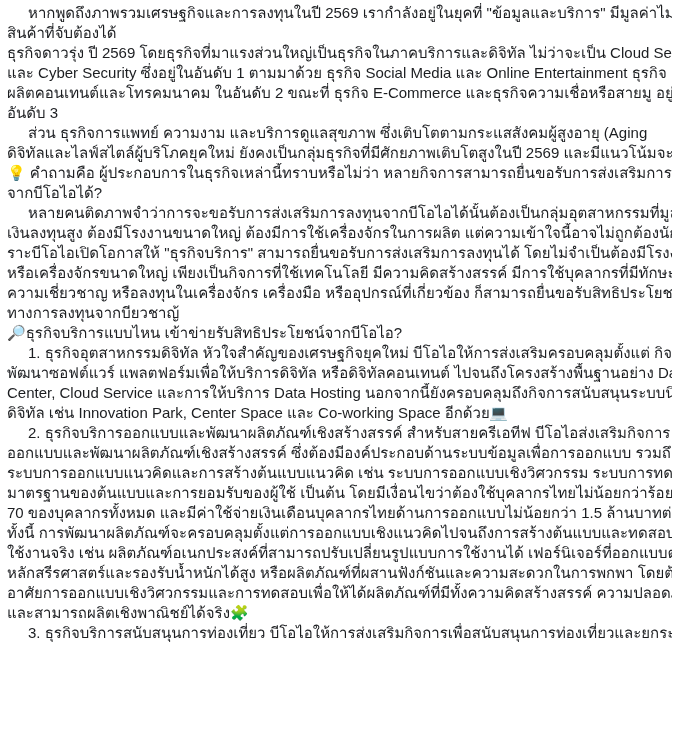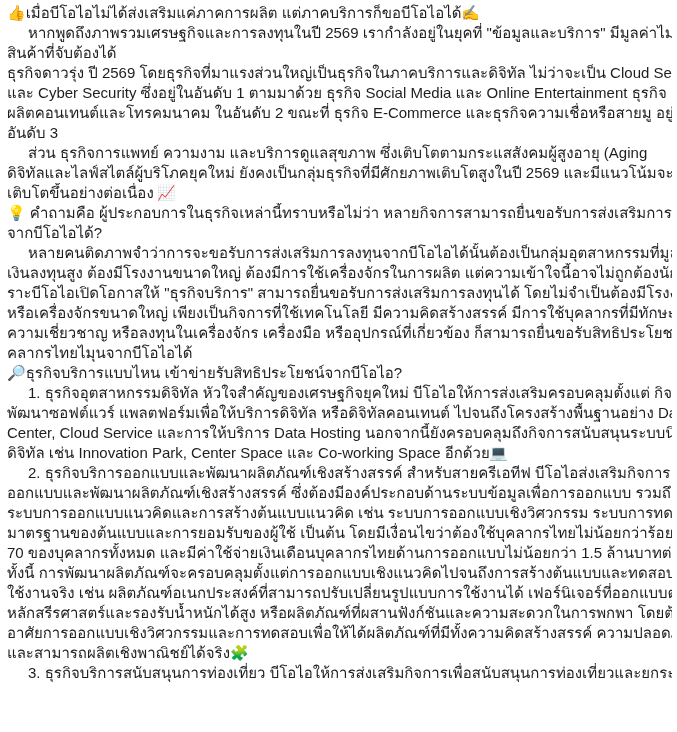--- a/index.html
+++ b/index.html
@@ -29,38 +29,36 @@
     letter-spacing: 0px;
   }
   .line.indent {
     padding-left: 21px;
   }
 </style>
 </head>
 <body>
 
 <div id="post-body">
-    <div class="line">👍เมื่อบีโอไอไม่ได้ส่งเสริมแค่ภาคการผลิต แต่ภาคบริการก็ขอบีโอไอได้✍️</div>
     <div class="line indent">หากพูดถึงภาพรวมเศรษฐกิจและการลงทุนในปี 2569 เรากำลังอยู่ในยุคที่ "ข้อมูลและบริการ" มีมูลค่าไม่แพ้</div>
     <div class="line">สินค้าที่จับต้องได้</div>
     <div class="line">ธุรกิจดาวรุ่ง ปี 2569 โดยธุรกิจที่มาแรงส่วนใหญ่เป็นธุรกิจในภาคบริการและดิจิทัล ไม่ว่าจะเป็น Cloud Service</div>
     <div class="line">และ Cyber Security ซึ่งอยู่ในอันดับ 1 ตามมาด้วย ธุรกิจ Social Media และ Online Entertainment ธุรกิจ</div>
     <div class="line">ผลิตคอนเทนต์และโทรคมนาคม ในอันดับ 2 ขณะที่ ธุรกิจ E-Commerce และธุรกิจความเชื่อหรือสายมู อยู่ใน</div>
     <div class="line">อันดับ 3</div>
     <div class="line indent">ส่วน ธุรกิจการแพทย์ ความงาม และบริการดูแลสุขภาพ ซึ่งเติบโตตามกระแสสังคมผู้สูงอายุ (Aging</div>
     <div class="line">ดิจิทัลและไลฟ์สไตล์ผู้บริโภคยุคใหม่ ยังคงเป็นกลุ่มธุรกิจที่มีศักยภาพเติบโตสูงในปี 2569 และมีแนวโน้มจะ</div>
-    <div class="line">เติบโตขึ้นอย่างต่อเนื่อง 📈</div>
     <div class="line">💡 คำถามคือ ผู้ประกอบการในธุรกิจเหล่านี้ทราบหรือไม่ว่า หลายกิจการสามารถยื่นขอรับการส่งเสริมการลงทุน</div>
     <div class="line">จากบีโอไอได้?</div>
     <div class="line indent">หลายคนติดภาพจำว่าการจะขอรับการส่งเสริมการลงทุนจากบีโอไอได้นั้นต้องเป็นกลุ่มอุตสาหกรรมที่มูลค่า</div>
     <div class="line">เงินลงทุนสูง ต้องมีโรงงานขนาดใหญ่ ต้องมีการใช้เครื่องจักรในการผลิต แต่ความเข้าใจนี้อาจไม่ถูกต้องนัก เพ</div>
     <div class="line">ราะบีโอไอเปิดโอกาสให้ "ธุรกิจบริการ" สามารถยื่นขอรับการส่งเสริมการลงทุนได้ โดยไม่จำเป็นต้องมีโรงงาน</div>
     <div class="line">หรือเครื่องจักรขนาดใหญ่ เพียงเป็นกิจการที่ใช้เทคโนโลยี มีความคิดสร้างสรรค์ มีการใช้บุคลากรที่มีทักษะหรือ</div>
     <div class="line">ความเชี่ยวชาญ หรือลงทุนในเครื่องจักร เครื่องมือ หรืออุปกรณ์ที่เกี่ยวข้อง ก็สามารถยื่นขอรับสิทธิประโยชน์</div>
-    <div class="line">คลากรไทยไมุนจากบีโอไอได้</div>
+    <div class="line">ทางการลงทุนจากบียวชาญ้</div>
     <div class="line">🔎ธุรกิจบริการแบบไหน เข้าข่ายรับสิทธิประโยชน์จากบีโอไอ?</div>
     <div class="line indent">1. ธุรกิจอุตสาหกรรมดิจิทัล หัวใจสำคัญของเศรษฐกิจยุคใหม่ บีโอไอให้การส่งเสริมครอบคลุมตั้งแต่ กิจการ</div>
     <div class="line">พัฒนาซอฟต์แวร์ แพลตฟอร์มเพื่อให้บริการดิจิทัล หรือดิจิทัลคอนเทนต์ ไปจนถึงโครงสร้างพื้นฐานอย่าง Data</div>
     <div class="line">Center, Cloud Service และการให้บริการ Data Hosting นอกจากนี้ยังครอบคลุมถึงกิจการสนับสนุนระบบนิเวศ</div>
     <div class="line">ดิจิทัล เช่น Innovation Park, Center Space และ Co-working Space อีกด้วย💻</div>
     <div class="line indent">2. ธุรกิจบริการออกแบบและพัฒนาผลิตภัณฑ์เชิงสร้างสรรค์ สำหรับสายครีเอทีฟ บีโอไอส่งเสริมกิจการ</div>
     <div class="line">ออกแบบและพัฒนาผลิตภัณฑ์เชิงสร้างสรรค์ ซึ่งต้องมีองค์ประกอบด้านระบบข้อมูลเพื่อการออกแบบ รวมถึงมี</div>
     <div class="line">ระบบการออกแบบแนวคิดและการสร้างต้นแบบแนวคิด เช่น ระบบการออกแบบเชิงวิศวกรรม ระบบการทดสอบ</div>
     <div class="line">มาตรฐานของต้นแบบและการยอมรับของผู้ใช้ เป็นต้น โดยมีเงื่อนไขว่าต้องใช้บุคลากรไทยไม่น้อยกว่าร้อยละ</div>
     <div class="line">70 ของบุคลากรทั้งหมด และมีค่าใช้จ่ายเงินเดือนบุคลากรไทยด้านการออกแบบไม่น้อยกว่า 1.5 ล้านบาทต่อปี</div>

